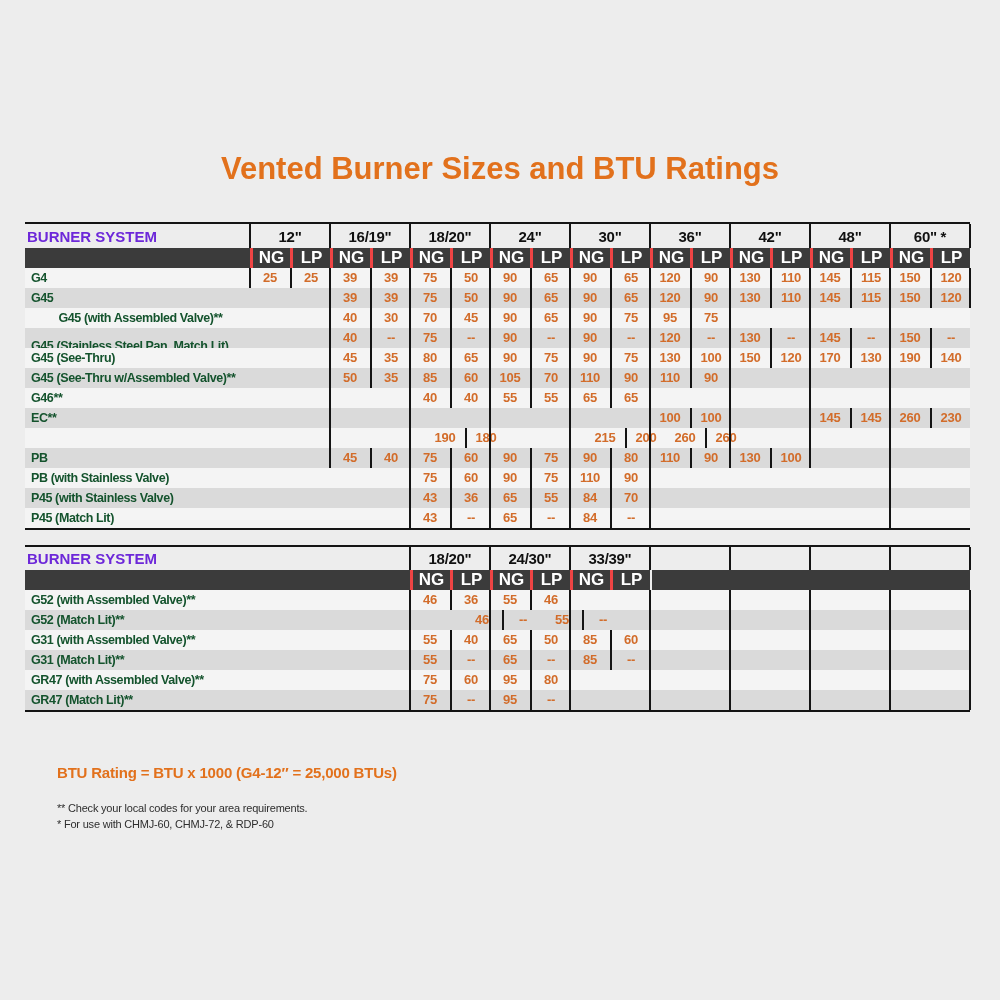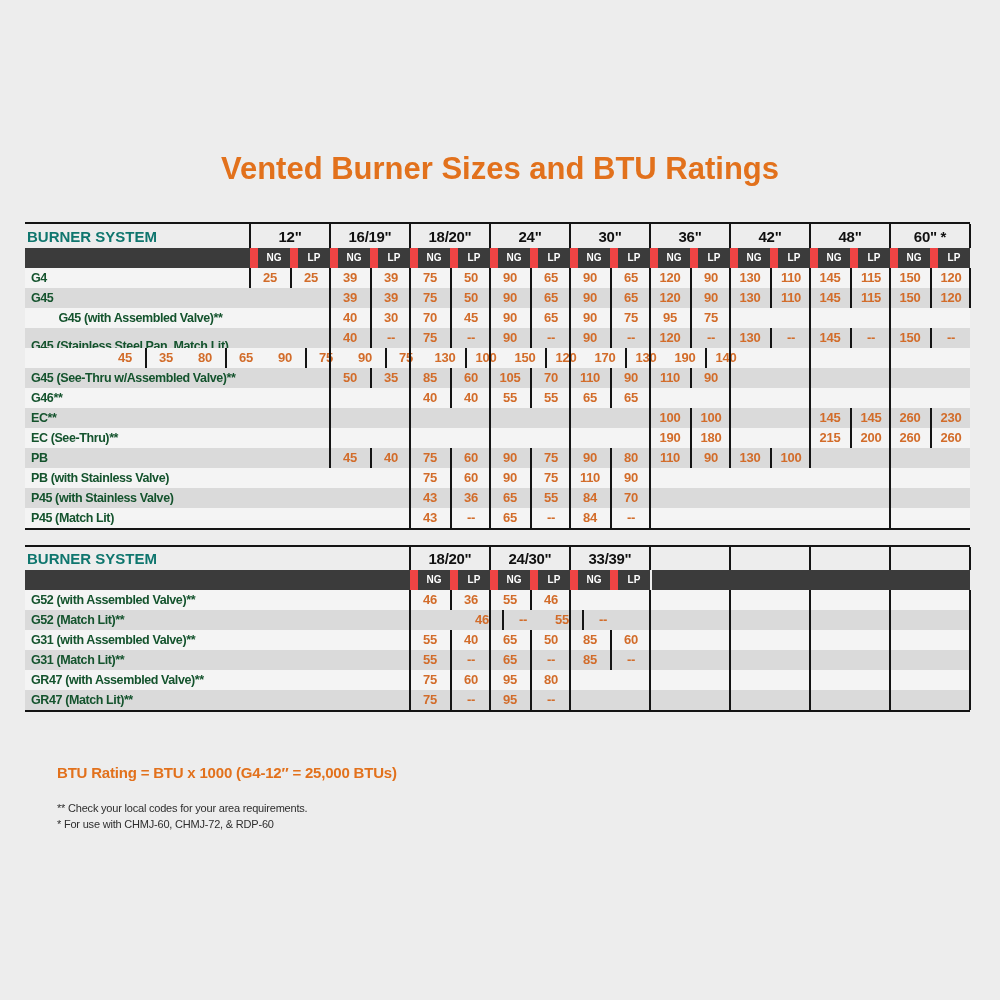--- a/index.html
+++ b/index.html
@@ -10,27 +10,27 @@
     position:relative;overflow:hidden;
   }
   .canvas{position:absolute;left:0;top:12px;width:1000px;height:1000px;}
   .title{
     position:absolute;top:139px;left:0;width:1000px;
     text-align:center;font-size:31px;font-weight:bold;
     color:var(--accent,#e2711c);letter-spacing:0px;
   }
   .btable{position:absolute;left:25px;width:945px;border-top:2px solid #141414;}
   .hdr{display:flex;align-items:center;}
-  .namehdr{box-sizing:border-box;padding-left:2px;font-size:15px;font-weight:bold;color:#0f766e;}
+  .namehdr{box-sizing:border-box;padding-left:2px;font-size:15px;font-weight:bold;color:#6d28d9;}
   .size{width:80px;text-align:center;font-size:15px;font-weight:bold;color:#111;letter-spacing:-0.3px;}
   .bar{display:flex;}
   .bar .spacer{background:var(--bar,#3b3b3b);height:100%;}
   .bar .gas{
     width:40px;box-sizing:border-box;background:var(--bar,#3b3b3b);
-    border-left:8px solid #ef4444;color:#fff;font-size:10px;font-weight:bold;
+    border-left:3px solid #ef4444;color:#fff;font-size:17px;font-weight:bold;
     text-align:center;line-height:20px;
   }
   .bar .trail{box-sizing:border-box;background:var(--bar,#3b3b3b);border-left:2px solid #efefef;height:100%;}
   .body .row{display:flex;height:20px;}
   .body .row:nth-child(odd){background:#f4f4f4;}
   .body .row:nth-child(even){background:#dadada;}
   .bname{
     box-sizing:border-box;padding-left:6px;font-size:12.5px;font-weight:bold;
     letter-spacing:-0.4px;line-height:20px;color:#14532d;
     white-space:nowrap;overflow:hidden;
@@ -168,20 +168,21 @@
           <div class="cell">120</div>
           <div class="cell sep">--</div>
           <div class="cell">130</div>
           <div class="cell sep">--</div>
           <div class="cell">145</div>
           <div class="cell sep">--</div>
           <div class="cell">150</div>
           <div class="cell sep">--</div>
         </div>
         <div class="row">
+          <div class="bname" style="width: 225px;">G45 (See-Thru)</div>
           <div class="cell"></div>
           <div class="cell"></div>
           <div class="cell">45</div>
           <div class="cell sep">35</div>
           <div class="cell">80</div>
           <div class="cell sep">65</div>
           <div class="cell">90</div>
           <div class="cell sep">75</div>
           <div class="cell">90</div>
           <div class="cell sep">75</div>
@@ -251,21 +252,20 @@
           <div class="cell">100</div>
           <div class="cell sep">100</div>
           <div class="cell"></div>
           <div class="cell"></div>
           <div class="cell">145</div>
           <div class="cell sep">145</div>
           <div class="cell">260</div>
           <div class="cell sep">230</div>
         </div>
         <div class="row">
-          <div class="bname" style="width: 225px;">EC (See-Thru)**</div>
           <div class="cell"></div>
           <div class="cell"></div>
           <div class="cell"></div>
           <div class="cell"></div>
           <div class="cell"></div>
           <div class="cell"></div>
           <div class="cell"></div>
           <div class="cell"></div>
           <div class="cell"></div>
           <div class="cell"></div>

